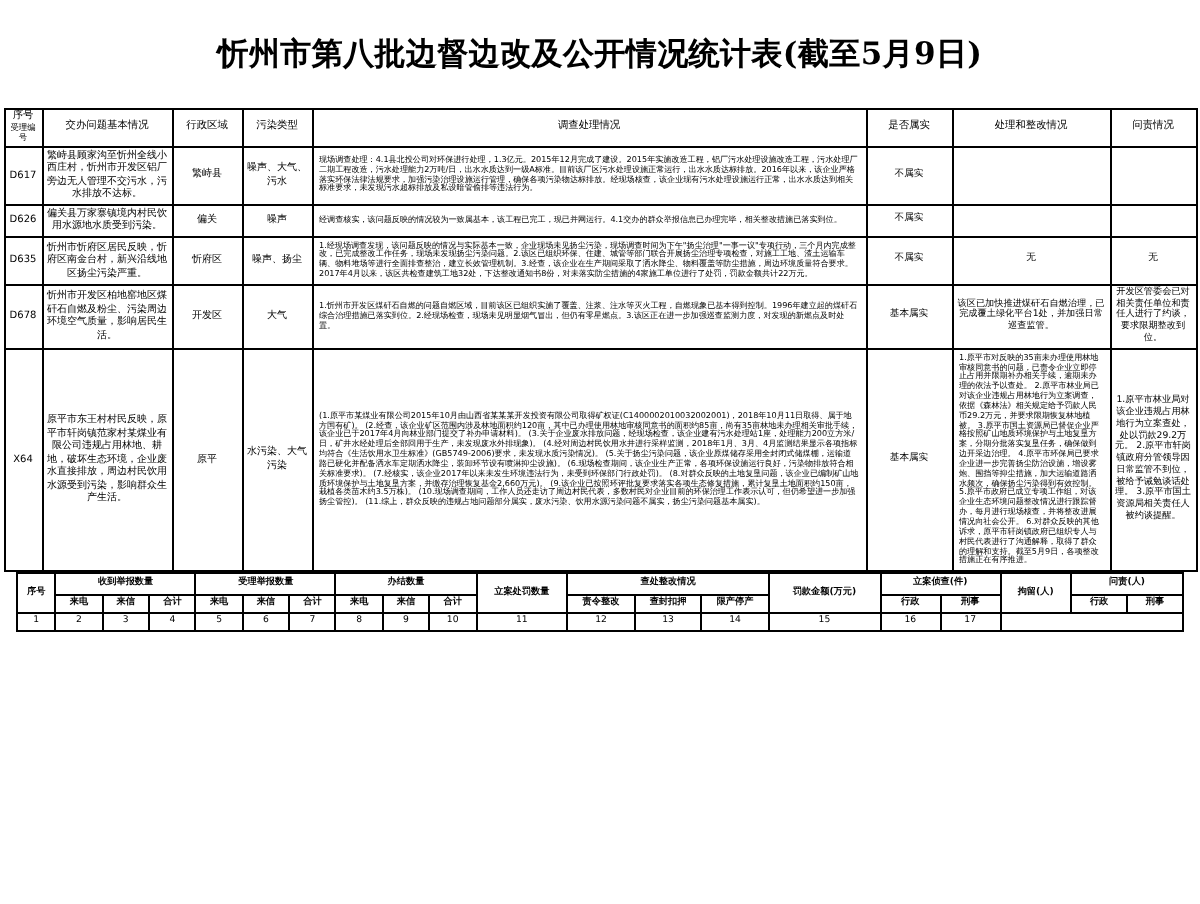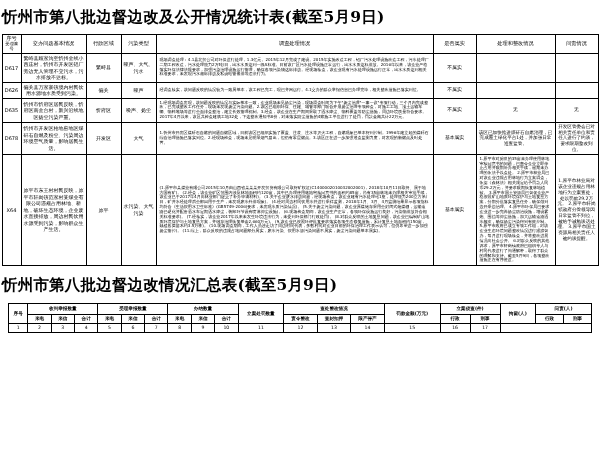--- a/index.html
+++ b/index.html
@@ -7,22 +7,22 @@
     width:600px;height:452px;
     background:#ffffff;
     font-family:"DejaVu Sans","Liberation Sans",sans-serif;
     color:#000;
     overflow:hidden;
   }
   .page{width:600px;height:452px;position:relative;}
   h1.doc-title{
     font-family:"DejaVu Serif","Liberation Serif",serif;
     font-weight:bold;
-    text-align:left;
-    margin:2px;
+    text-align:center;
+    margin:12px;
   }
   #title1{font-size:15.5px;padding:5px 0 4px;letter-spacing:.2px;}
   #title2{font-size:15.5px;padding:7px 0 5px;letter-spacing:.2px;}
 
   table{border-collapse:collapse;table-layout:fixed;width:584px;margin:0 auto;}
   table, th, td{border:1px solid #000;}
   th,td{vertical-align:middle;text-align:center;padding:1px;}
   .hdr th{font-size:5.2px;line-height:1.15;font-weight:normal;}
   .num{font-size:5px;}
   .namecell{font-size:5px;line-height:1.3;}
@@ -116,21 +116,20 @@
         <td class="typecell">原平</td>
         <td class="typecell">水污染、大气污染</td>
         <td class="desc">(1.原平市某煤业有限公司2015年10月由山西省某某某开发投资有限公司取得矿权证(C1400002010032002001)，2018年10月11日取得、属于地方国有矿)。 (2.经查，该企业矿区范围内涉及林地面积约120亩，其中已办理使用林地审核同意书的面积约85亩，尚有35亩林地未办理相关审批手续，该企业已于2017年4月向林业部门提交了补办申请材料)。 (3.关于企业废水排放问题，经现场检查，该企业建有污水处理站1座，处理能力200立方米/日，矿井水经处理后全部回用于生产，未发现废水外排现象)。 (4.经对周边村民饮用水井进行采样监测，2018年1月、3月、4月监测结果显示各项指标均符合《生活饮用水卫生标准》(GB5749-2006)要求，未发现水质污染情况)。 (5.关于扬尘污染问题，该企业原煤储存采用全封闭式储煤棚，运输道路已硬化并配备洒水车定期洒水降尘，装卸环节设有喷淋抑尘设施)。 (6.现场检查期间，该企业生产正常，各项环保设施运行良好，污染物排放符合相关标准要求)。 (7.经核实，该企业2017年以来未发生环境违法行为，未受到环保部门行政处罚)。 (8.对群众反映的土地复垦问题，该企业已编制矿山地质环境保护与土地复垦方案，并缴存治理恢复基金2,660万元)。 (9.该企业已按照环评批复要求落实各项生态修复措施，累计复垦土地面积约150亩，栽植各类苗木约3.5万株)。 (10.现场调查期间，工作人员还走访了周边村民代表，多数村民对企业目前的环保治理工作表示认可，但仍希望进一步加强扬尘管控)。 (11.综上，群众反映的违规占地问题部分属实，废水污染、饮用水源污染问题不属实，扬尘污染问题基本属实)。</td>
         <td class="mid">基本属实</td>
         <td class="desc">1.原平市对反映的35亩未办理使用林地审核同意书的问题，已责令企业立即停止占用并限期补办相关手续，逾期未办理的依法予以查处。 2.原平市林业局已对该企业违规占用林地行为立案调查，依据《森林法》相关规定给予罚款人民币29.2万元，并要求限期恢复林地植被。 3.原平市国土资源局已督促企业严格按照矿山地质环境保护与土地复垦方案，分期分批落实复垦任务，确保做到边开采边治理。 4.原平市环保局已要求企业进一步完善扬尘防治设施，增设雾炮、围挡等抑尘措施，加大运输道路洒水频次，确保扬尘污染得到有效控制。 5.原平市政府已成立专项工作组，对该企业生态环境问题整改情况进行跟踪督办，每月进行现场核查，并将整改进展情况向社会公开。 6.对群众反映的其他诉求，原平市轩岗镇政府已组织专人与村民代表进行了沟通解释，取得了群众的理解和支持。截至5月9日，各项整改措施正在有序推进。</td>
         <td class="narrow">1.原平市林业局对该企业违规占用林地行为立案查处，处以罚款29.2万元。 2.原平市轩岗镇政府分管领导因日常监管不到位，被给予诫勉谈话处理。 3.原平市国土资源局相关责任人被约谈提醒。</td>
       </tr>
     </tbody>
   </table>
 
-  <h1 class="doc-title" id="title2">忻州市第八批边督边改情况汇总表(截至5月9日)</h1>
 
   <table id="sum-table">
     <thead>
       <tr class="sh1">
         <th rowspan="2" style="width:16px">序号</th>
         <th colspan="3" style="width:66px">收到举报数量</th>
         <th colspan="3" style="width:66px">受理举报数量</th>
         <th colspan="3" style="width:66px">办结数量</th>
         <th rowspan="2" style="width:42px">立案处罚数量</th>
         <th colspan="3" style="width:96px">查处整改情况</th>

